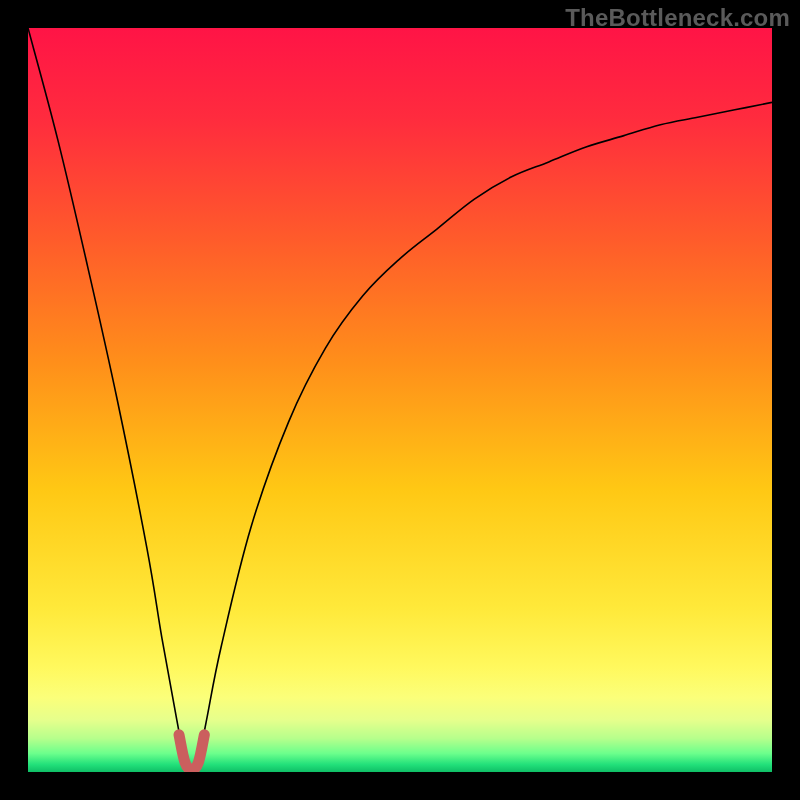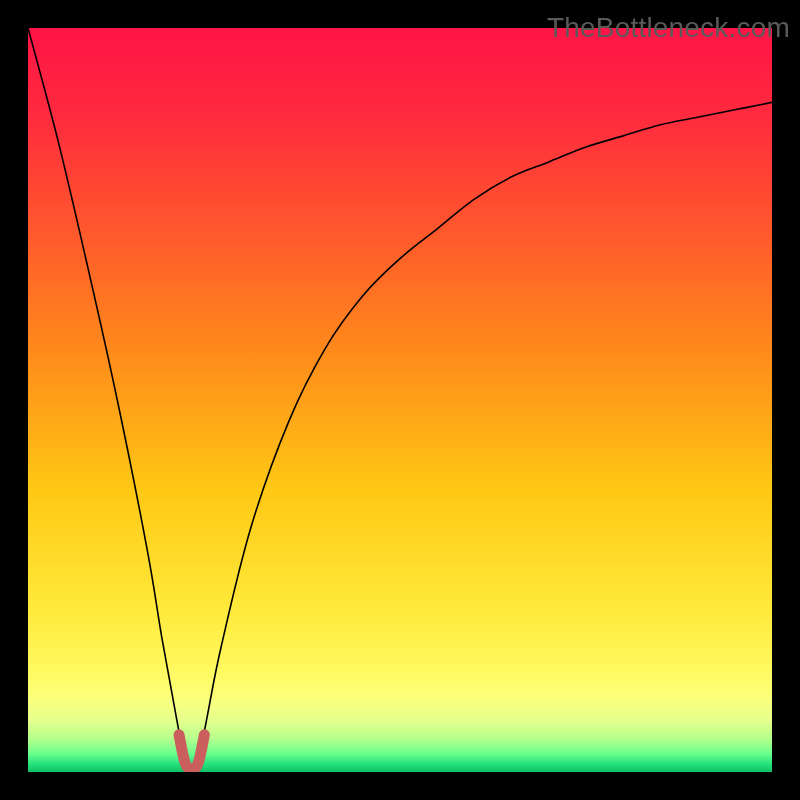--- a/index.html
+++ b/index.html
@@ -29,25 +29,25 @@
   .gradient {
     position: absolute;
     inset: 0;
   }
   .curves {
     position: absolute;
     inset: 0;
   }
   .watermark {
     position: absolute;
-    top: 12px;
+    top: 4px;
     right: 10px;
     color: #5a5a5a;
-    font-size: 28px;
-    font-weight: 400;
+    font-size: 24px;
+    font-weight: 700;
     letter-spacing: 0.2px;
     user-select: none;
   }
 </style>
 </head>
 <body>
 
 <div class="frame">
   <div class="plot">
     <svg class="gradient" viewBox="0 0 100 100" preserveAspectRatio="none" width="100%" height="100%">

